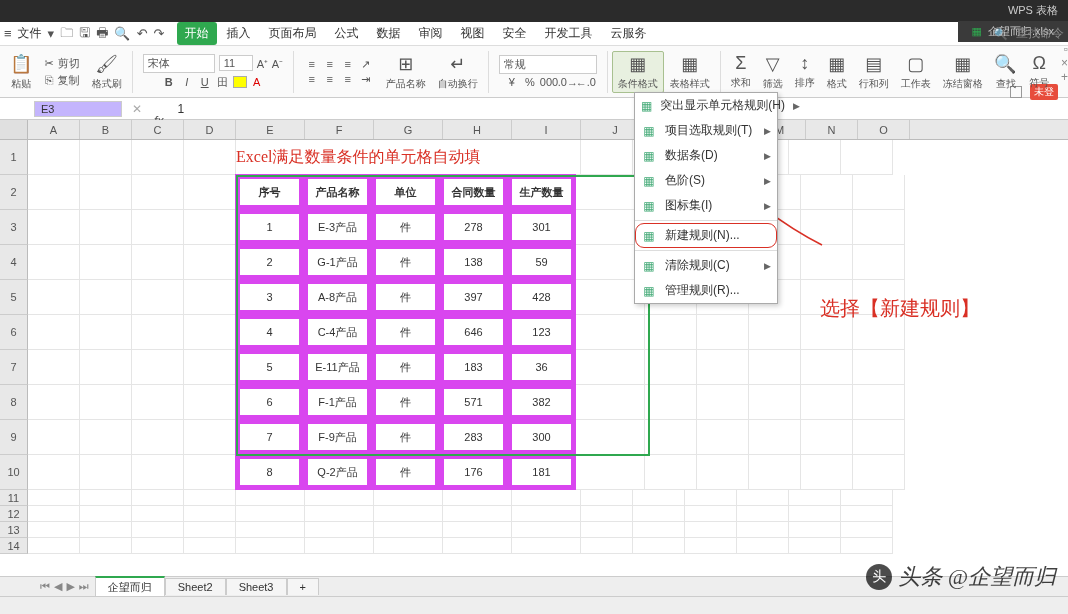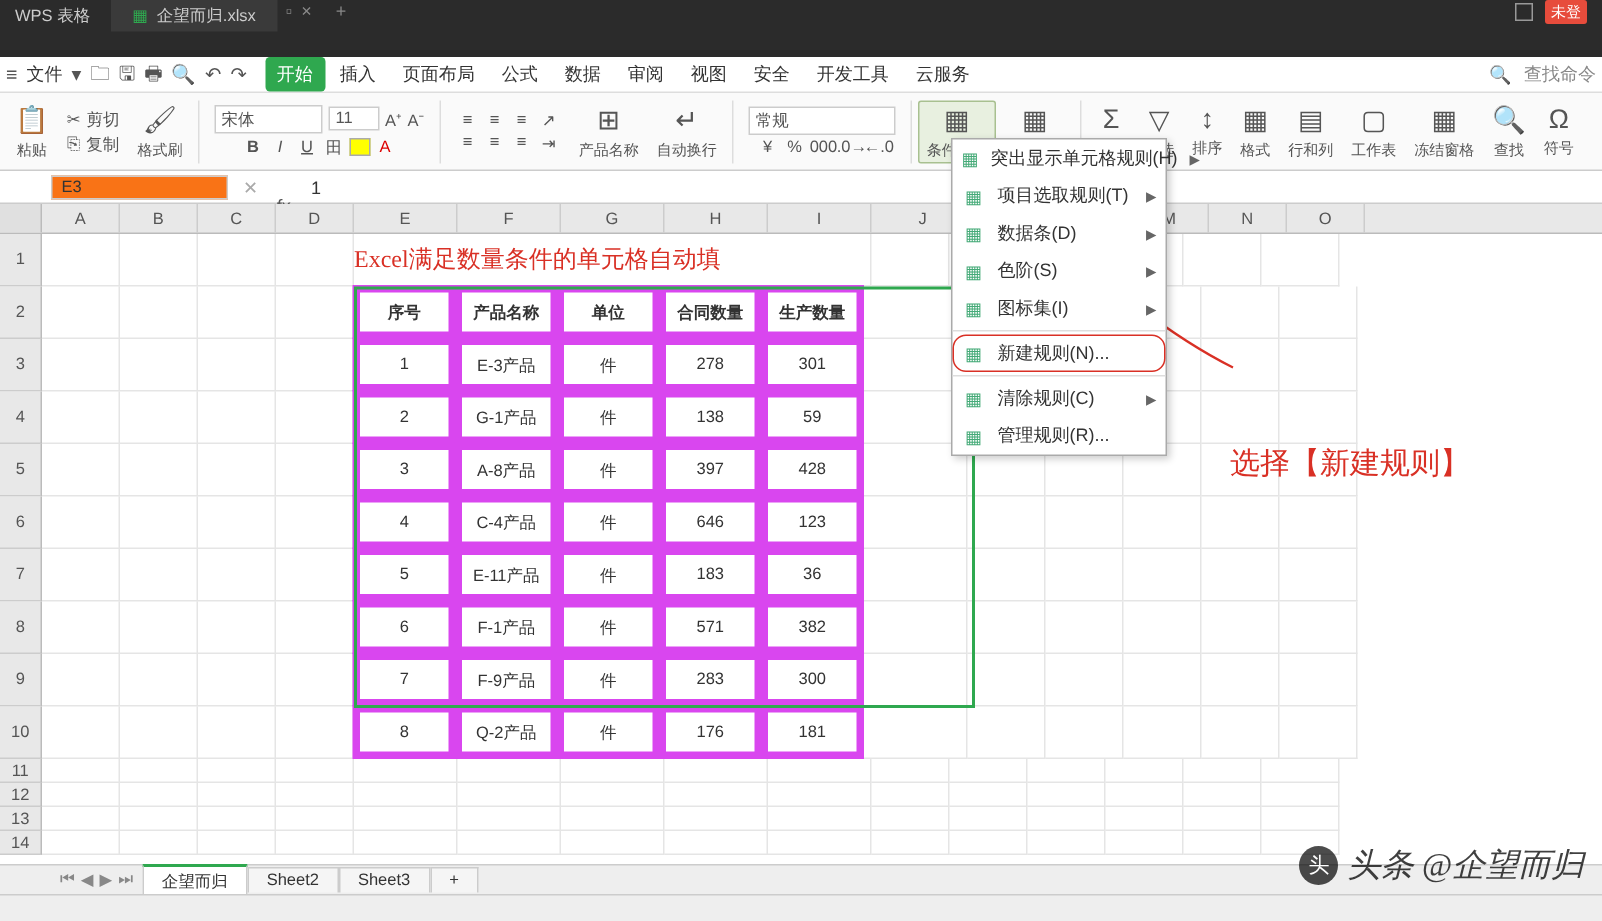--- a/index.html
+++ b/index.html
@@ -1,19 +1,19 @@
 <!DOCTYPE html>
 <html><head>
 <meta charset="utf-8">
 <style>
 * { margin: 0; padding: 0; box-sizing: border-box; }
 body { font-family: "Microsoft YaHei", SimSun, Arial, sans-serif; font-size: 12px; background: #fff; width: 1068px; height: 614px; overflow: hidden; position: relative; color: #333; }
 
 
-.titlebar { height: 38px; background: #2b2b2b; display: flex; align-items: flex-start; color: #ccc; }
+.titlebar { height: 22px; background: #2b2b2b; display: flex; align-items: flex-end; color: #ccc; flex-direction: column; }
 .title-chip { padding: 3px 10px; font-size: 11px; }
 .title-tab { background: #3a3a3a; padding: 3px 14px; margin-left: 4px; font-size: 11px; display: flex; align-items: center; gap: 6px; }
 .title-act { margin-left: 6px; color: #888; cursor: pointer; }
 .title-right { margin-left: auto; display: flex; align-items: center; gap: 8px; padding-right: 10px; }
 .square-ic { width: 12px; height: 12px; border: 1px solid #999; }
 .redbox { background: #e74c3c; color: #fff; font-size: 10px; padding: 1px 4px; border-radius: 2px; }
 
 
 .menubar { height: 24px; background: #fff; border-bottom: 1px solid #ddd; display: flex; align-items: center; padding: 0 4px; gap: 4px; }
 .menu-left { display: flex; align-items: center; gap: 6px; padding-right: 8px; }
@@ -33,21 +33,21 @@
 .fontbox, .sizebox { border: 1px solid #ccc; padding: 1px 4px; font-size: 11px; background: #fff; }
 .fontbox { width: 72px; }
 .sizebox { width: 34px; }
 .btns { display: flex; gap: 2px; }
 .btns span { width: 16px; text-align: center; }
 .rg.active { background: #e8f0e0; border: 1px solid #a8c090; border-radius: 2px; padding: 1px 5px;}
 .rlabel { font-size: 10px; }
 
 
 .fxbar { height: 22px; background: #fff; border-bottom: 1px solid #ccc; display: flex; align-items: center; }
-.namebox { width: 118px; border: 1px solid #ccc; margin: 0 6px 0 34px; padding: 1px 6px; font-size: 11px; background: #f97316; }
+.namebox { width: 88px; border: 1px solid #ccc; margin: 0 6px 0 34px; padding: 1px 6px; font-size: 11px; background: #c4b5fd; }
 .fxic { font-style: italic; color: #555; padding: 0 8px; margin-top: 24px; }
 .formulainput { flex: 1; padding: 1px 6px; font-size: 12px; }
 
 
 .gridwrap { position: relative; }
 .colhead { display: flex; height: 20px; background: #e8e8e8; border-bottom: 1px solid #bbb; }
 .corner { width: 28px; border-right: 1px solid #bbb; background: #e0e0e0; }
 .ch { width: 52px; border-right: 1px solid #ccc; text-align: center; line-height: 20px; font-size: 11px; color: #555; }
 .ch.E, .ch.F, .ch.G, .ch.H, .ch.I { width: 69px; }
 .rows { }

